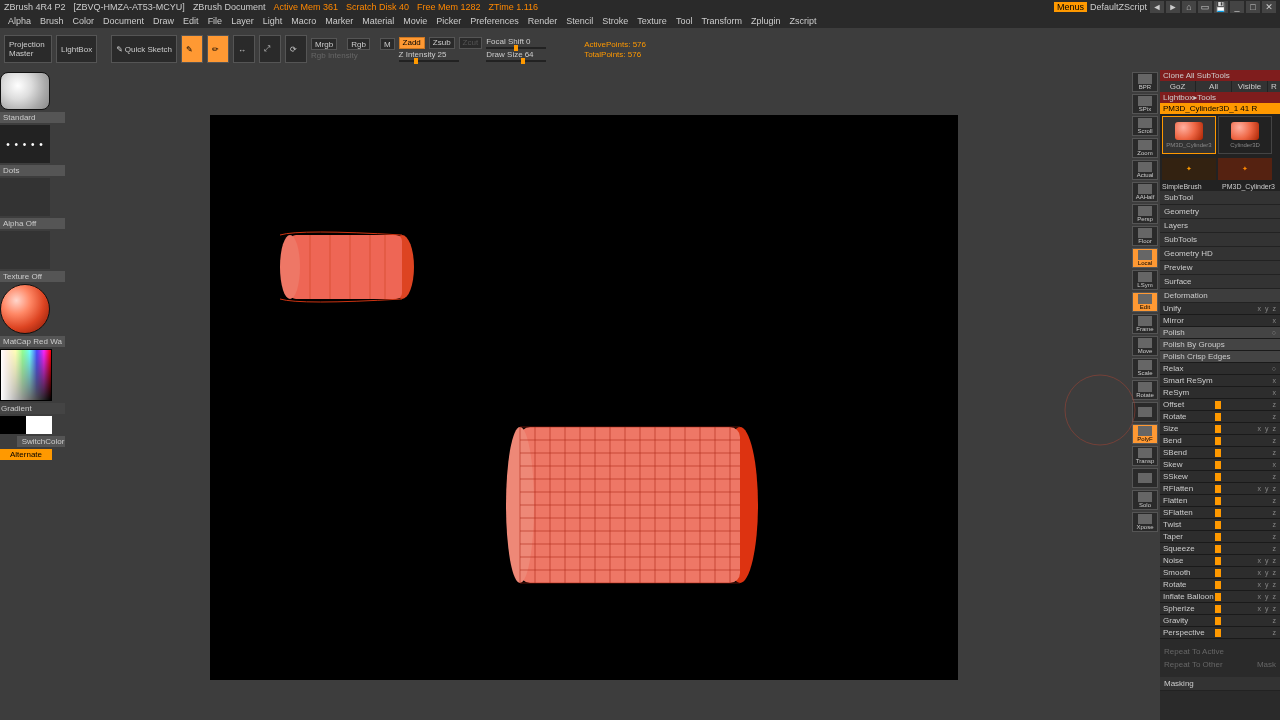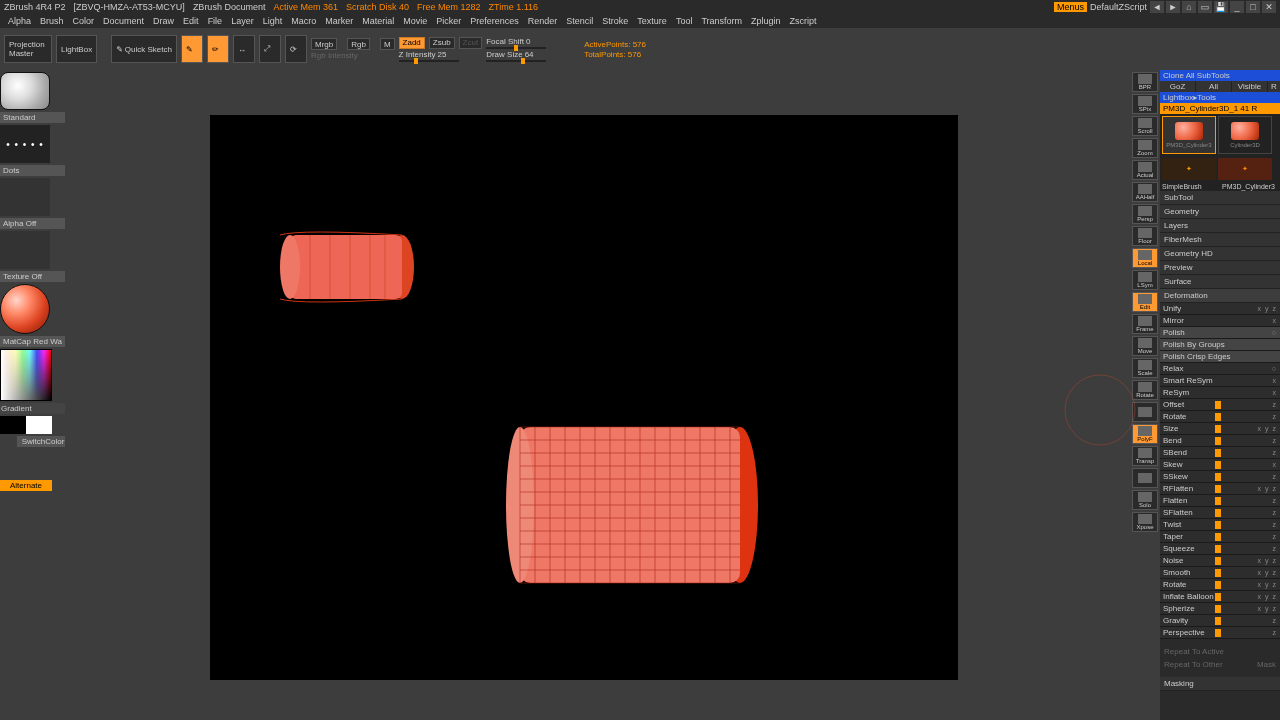--- a/index.html
+++ b/index.html
@@ -78,21 +78,21 @@
     width:52px; height:52px;
     background: linear-gradient(to right, #fff, rgba(255,255,255,0)),
                 linear-gradient(to top, #000, rgba(0,0,0,0)),
                 linear-gradient(to right, red,orange,yellow,lime,cyan,blue,magenta,red);
     position:relative; border:1px solid #000;
   }
   .gradient-label { font-size:8px; background:#444; padding:1px;}
   .bw-row { display:flex; }
   .bw-row div { width:26px; height:18px;}
   .switchcolor { background:#555; width:52px; text-align:center; font-size:8px; padding:1px;margin-left:17px;}
-  .alternate { background:#f90; color:#000; width:52px; text-align:center; font-size:8px; padding:1px;margin-top:31px;}
+  .alternate { background:#f90; color:#000; width:52px; text-align:center; font-size:8px; padding:1px;}
 
   .canvas {
     flex:1; background:#3d3d3d; position:relative;
     display:flex; align-items:center; justify-content:center;
   }
   .viewport {
     width:748px; height:565px; background:#000; position:absolute;
     left:145px; top:45px;
   }
 
@@ -106,21 +106,21 @@
     flex-direction:column; overflow:hidden;
   }
   .ricon.on { background:#ff9933; color:#000; }
   .ricon .g { width:14px; height:10px; background:#666;}
 
   .right-panel {
     width:120px; background:#2a2a2a;
     display:flex; flex-direction:column; font-size:8px;
     overflow:hidden;
   }
-  .rp-header { background:#1d4ed8; padding:1px 3px; font-size:8px;}
+  .rp-header { background:#7f1d1d; padding:1px 3px; font-size:8px;}
   .rp-header.orange { background:#f90; color:#000;}
   .subtool-thumbs {
     display:flex; flex-wrap:wrap; padding:2px; gap:2px; background:#222;
   }
   .st-thumb {
     width:54px; height:38px; background:#222; border:1px solid #444;
     display:flex; align-items:center; justify-content:center;
     font-size:7px; color:#888; position:relative; flex-direction:column;
   }
   .st-thumb .cyl {
@@ -463,21 +463,21 @@
     </div>
     <div style="display:flex;font-size:7px;background:#222;">
       <div style="flex:1;padding:1px 2px;">SimpleBrush</div>
       <div style="flex:1;padding:1px 2px;">PM3D_Cylinder3</div>
     </div>
 
     <div class="section-list" id="section-list">
         <div class="section-item">SubTool</div>
         <div class="section-item">Geometry</div>
         <div class="section-item">Layers</div>
-        <div class="section-item">FiberMesh</div>
+        <div class="section-item">SubTools</div>
         <div class="section-item">Geometry HD</div>
         <div class="section-item">Preview</div>
         <div class="section-item">Surface</div>
       </div>
 
     <div class="section-item open" style="background:#3d3d3d;">Deformation</div>
     <div class="def-list" id="deflist">
         <div class="def-row">
           <div class="name">Unify</div>
           <div class="dots">x y z</div>

